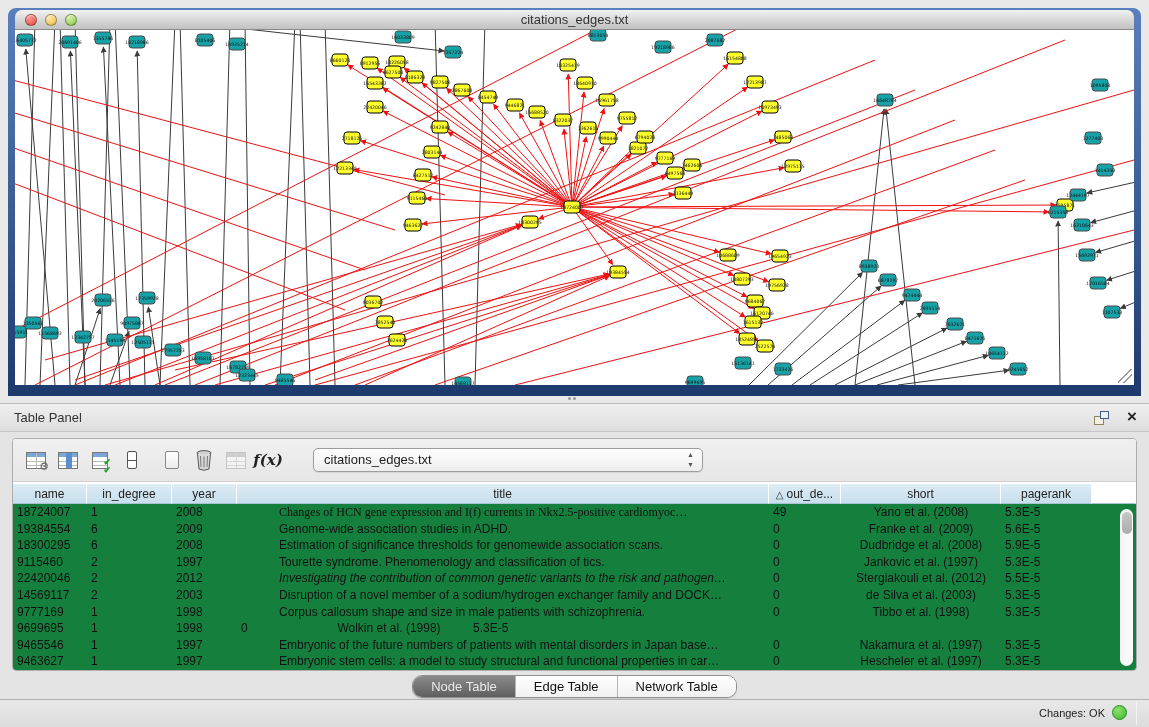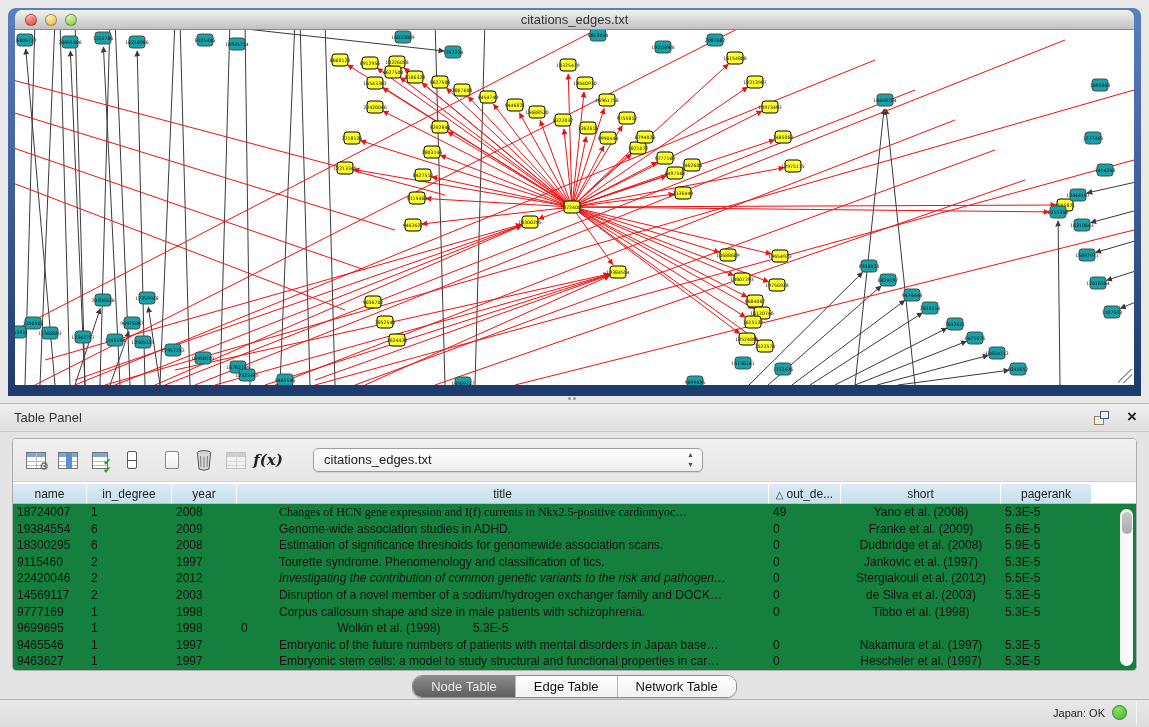--- a/index.html
+++ b/index.html
@@ -834,16 +834,16 @@
   <div class="tab-strip">
     <div class="seg" id="tabseg">
         <div class="tab sel">Node Table</div>
         <div class="tab">Edge Table</div>
         <div class="tab">Network Table</div>
       </div>
   </div>
 </div>
 
 <div class="statusbar">
-  <span class="mem">Japan: OK</span>
+  <span class="mem">Changes: OK</span>
   <span class="memdot"></span>
   <span class="statgroove"></span>
 </div>
 
 </body></html>

